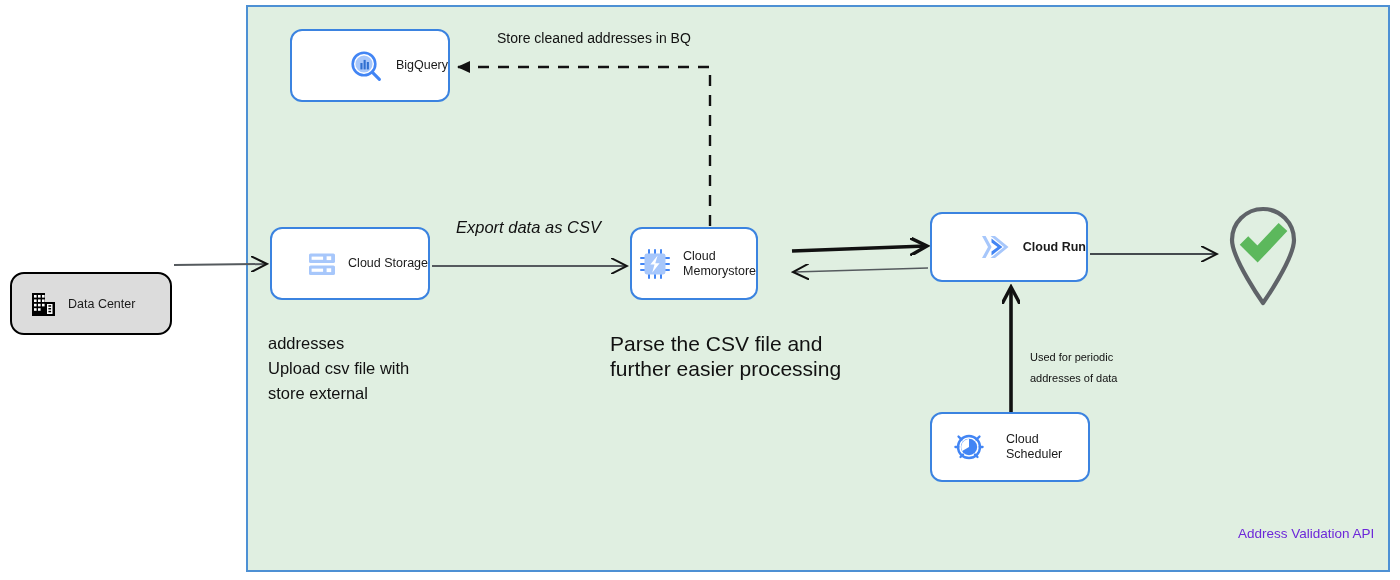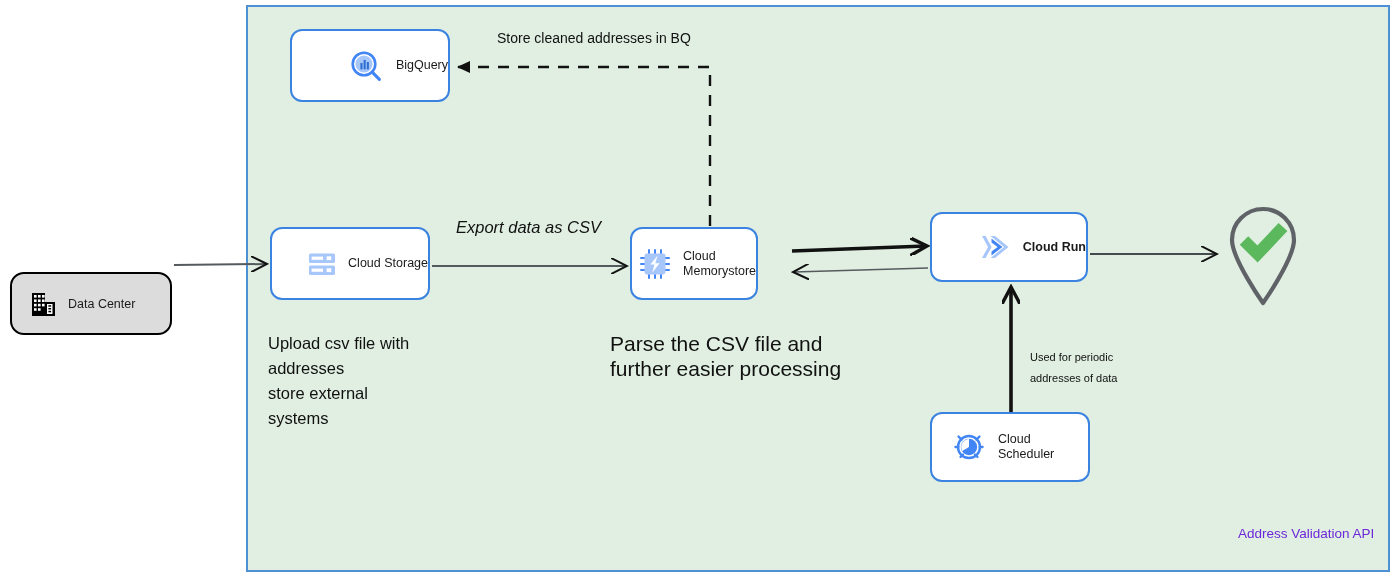--- a/index.html
+++ b/index.html
@@ -31,21 +31,21 @@
   #node-memorystore {left:630px;top:227px; width:128px;height:73px;}
   #node-memorystore .ico{width:48px;margin-left:14px;}
   #node-memorystore .nlabel{margin-left:4px;}
 
   #node-cloudrun    {left:930px;top:212px; width:158px;height:70px;font-weight:bold;}
   #node-cloudrun .ico{width:52px;margin-left:8px;}
   #node-cloudrun .nlabel{margin-left:2px;}
 
   #node-cloudscheduler{left:930px;top:412px;width:160px;height:70px;}
   #node-cloudscheduler .ico{width:50px;margin-left:12px;}
-  #node-cloudscheduler .nlabel{margin-left:4px;}
+  #node-cloudscheduler .nlabel{margin-left:12px;}
 
   
   #node-datacenter{position:absolute;left:10px;top:232px;width:162px;height:63px;
         background:#dcdcdc;border:2px solid #000000;border-radius:14px;
         display:flex;align-items:center;box-sizing:border-box;margin-top:40px;}
   #node-datacenter .ico{width:44px;margin-left:10px;display:flex;align-items:center;justify-content:center;}
   #node-datacenter .nlabel{font-size:12.5px;color:#1a1a1a;margin-left:2px;}
 
   
   #node-addressapi{position:absolute;left:1218px;top:203px;width:170px;height:160px;}
@@ -233,24 +233,23 @@
       </svg>
     </span>
     <div class="apilabel">Address Validation API</div>
   </div>
 
   <div class="ann" id="ann-store-bq">Store cleaned addresses in BQ</div>
 
   <div class="ann" id="ann-export-csv">Export data as CSV</div>
 
   <div class="ann" id="ann-upload">
+    <div>addresses</div>
     <div>Upload csv file with</div>
-    <div>addresses</div>
     <div>store external</div>
-    <div>systems</div>
   </div>
 
   <div class="ann" id="ann-parse">
     <div>Parse the CSV file and</div>
     <div>further easier processing</div>
   </div>
 
   <div class="ann" id="ann-periodic">
     <div>Used for periodic</div>
     <div>addresses of data</div>

